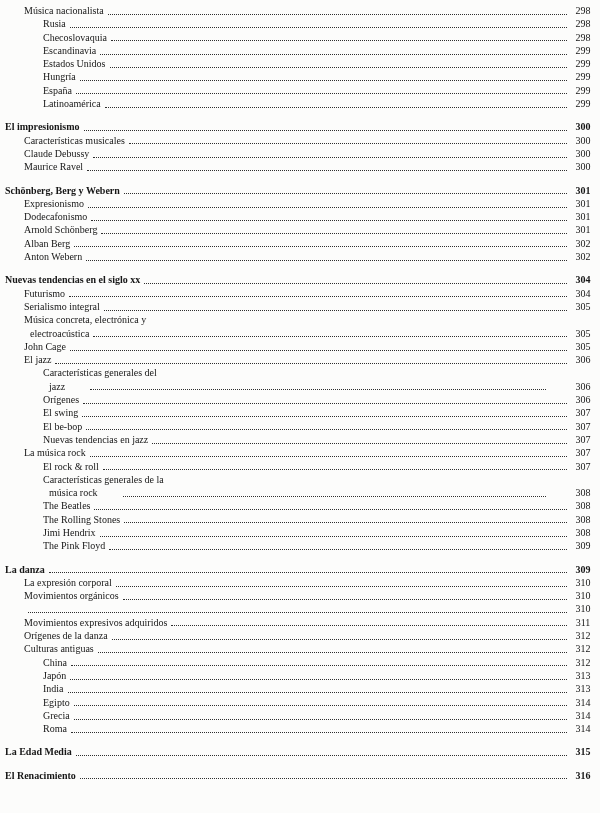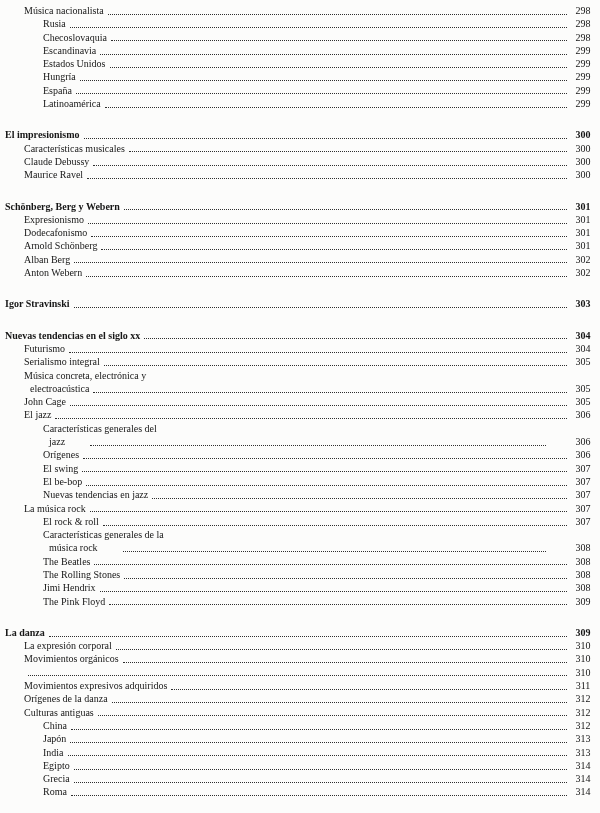--- a/index.html
+++ b/index.html
@@ -9,21 +9,21 @@
     background: #fcfcfb;
     color: #161616;
     font-family: "Liberation Serif", "DejaVu Serif", serif;
     overflow: hidden;
   }
   .toc {
     box-sizing: border-box;
     width: 600px;
     padding: 4px 5px 0 0;
   }
-  .section { margin-top: 18px; }
+  .section { margin-top: 10px; }
   .section:first-child { margin-top: 0; }
   .row {
     display: flex;
     font-size: 10px;
     line-height: 13.3px;
     height: 13.3px;
   }
   .lbl { white-space: nowrap; flex: 0 0 auto; }
   .leader {
     flex: 1 1 auto;
@@ -139,27 +139,20 @@
         <span class="page">302</span>
       </div>
       <div class="row lvl1">
         <span class="lbl">Anton Webern</span>
         <span class="leader"></span>
         <span class="page">302</span>
       </div>
     </div>
     <div class="section">
       <div class="row lvl0 bold">
-        <span class="lbl">Igor Stravinski</span>
-        <span class="leader"></span>
-        <span class="page">303</span>
-      </div>
-    </div>
-    <div class="section">
-      <div class="row lvl0 bold">
         <span class="lbl">Nuevas tendencias en el siglo xx</span>
         <span class="leader"></span>
         <span class="page">304</span>
       </div>
       <div class="row lvl1">
         <span class="lbl">Futurismo</span>
         <span class="leader"></span>
         <span class="page">304</span>
       </div>
       <div class="row lvl1">

